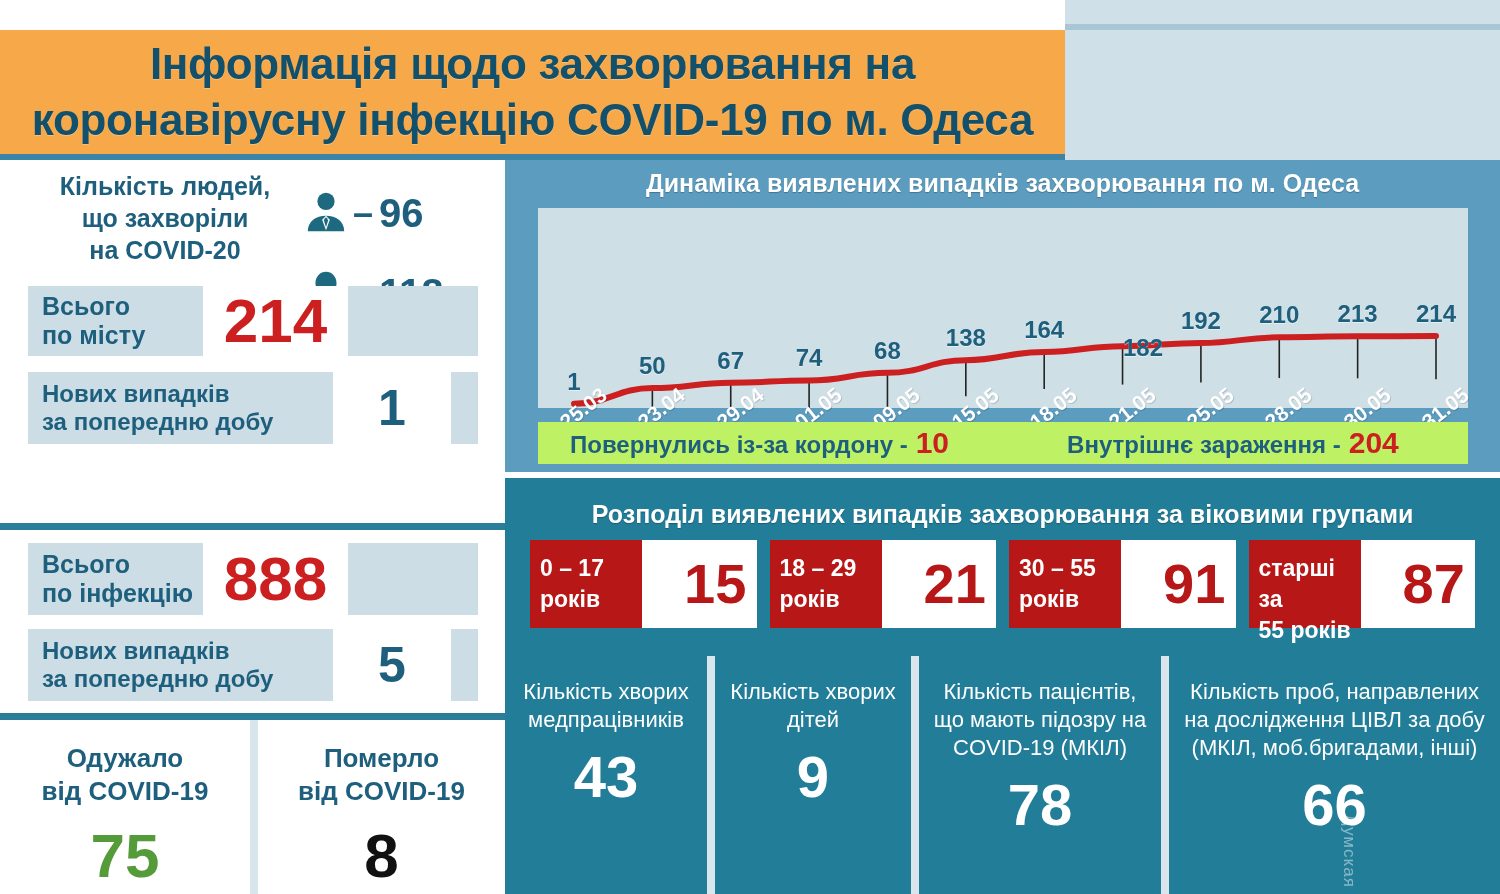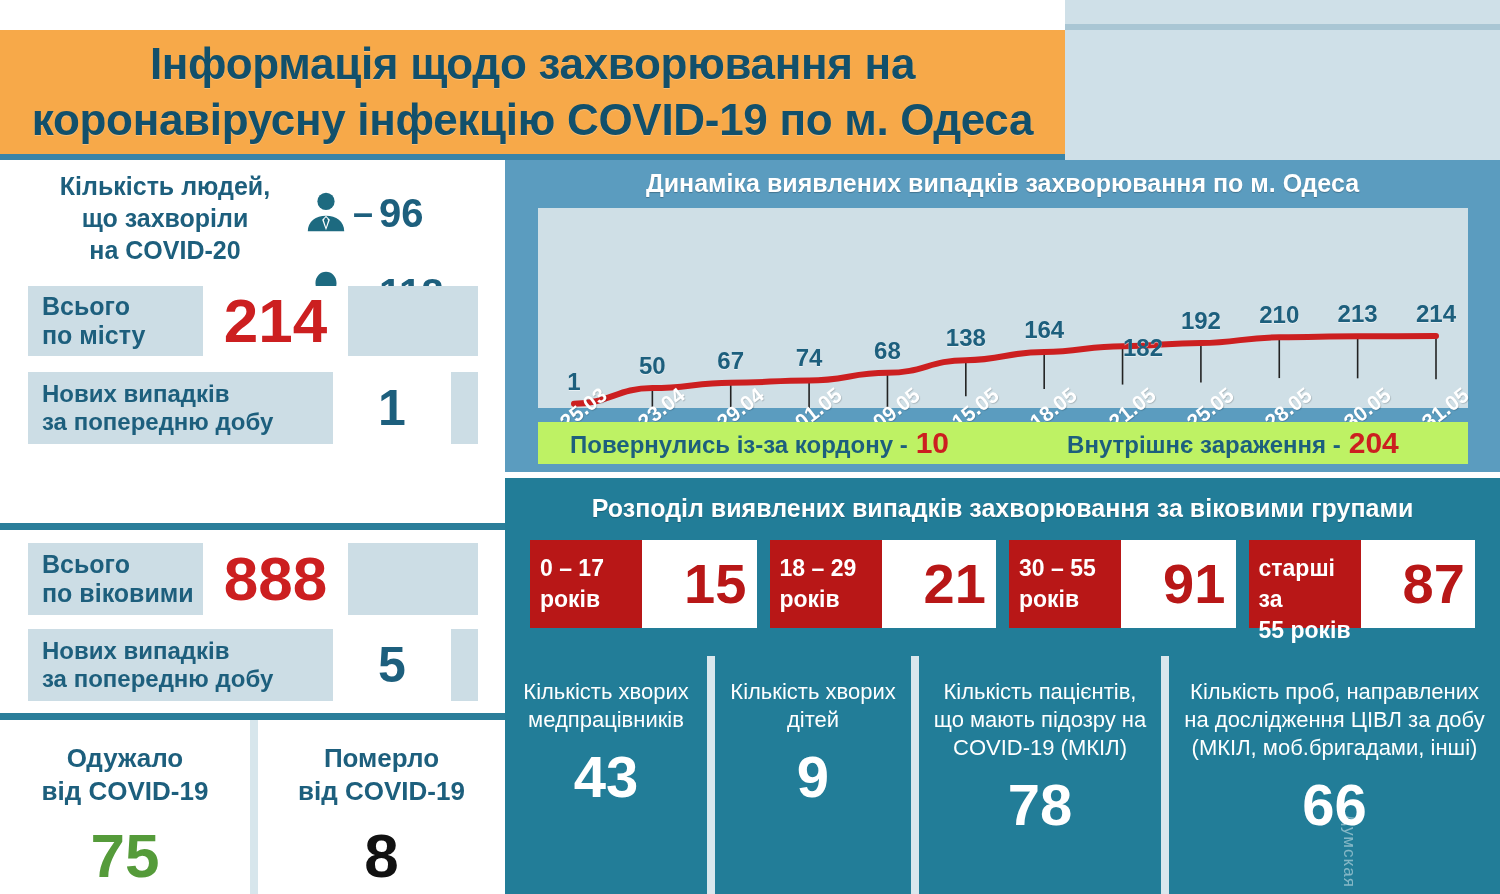--- a/index.html
+++ b/index.html
@@ -60,21 +60,21 @@
 
   
   .right-col { position:absolute; left:505px; top:160px; width:995px; height:734px; background:#ffffff; }
   .rpanel-a { position:absolute; left:0; top:0; width:995px; height:312px; background:#5b9cbf; }
   .rpanel-gap { position:absolute; left:0; top:312px; width:995px; height:6px; background:#ffffff; }
   .rpanel-b { position:absolute; left:0; top:318px; width:995px; height:178px; background:#227d98; }
   .rpanel-c { position:absolute; left:0; top:496px; width:858px; height:238px; background:#a16207; }
 
   .rtitle { text-align:center; color:#ffffff; font-weight:bold; font-size:25px; padding-top:9px;
             text-shadow:0 1px 1px rgba(0,0,0,.25); }
-  .rtitle-b { text-align:center; color:#ffffff; font-weight:bold; font-size:25px; padding-top:16px;
+  .rtitle-b { text-align:center; color:#ffffff; font-weight:bold; font-size:25px; padding-top:22px;
               text-shadow:0 1px 1px rgba(0,0,0,.25); }
 
   
   .chart-area { position:absolute; left:33px; top:48px; width:930px; height:200px; background:#cfdfe6; }
   .chart-svg { position:absolute; left:0; top:0; }
   .pt-label { position:absolute; color:#1d5f7d; font-weight:bold; font-size:24px; line-height:1;
               transform:translateX(-50%); text-shadow:0 1px 0 rgba(255,255,255,.5); }
   .x-label { position:absolute; color:#ffffff; font-weight:bold; font-size:21px; line-height:1;
              transform-origin:left top; transform:rotate(-38deg); white-space:nowrap;
              text-shadow:0 1px 1px rgba(0,0,0,.2); }
@@ -186,21 +186,21 @@
         </div>
       </div>
     </div>
 
     <div class="lsep"></div>
 
     <div class="lblock" style="height:183px;">
       <div class="statbar" style="position:absolute; left:28px; top:13px; width:450px; height:72px; margin:0;">
         <div class="lab">
           <span>Всього</span><br>
-          <span>по віковими</span>
+          <span>по інфекцію</span>
         </div>
         <div class="valbox" style="width:145px; height:72px;">
           <span class="bigred">888</span>
         </div>
       </div>
 
       <div class="statbar" style="position:absolute; left:28px; top:99px; width:450px; height:72px; margin:0;">
         <div class="lab" style="width:305px; font-size:24px;">
           <span>Нових випадків</span><br>
           <span>за попередню добу</span>

